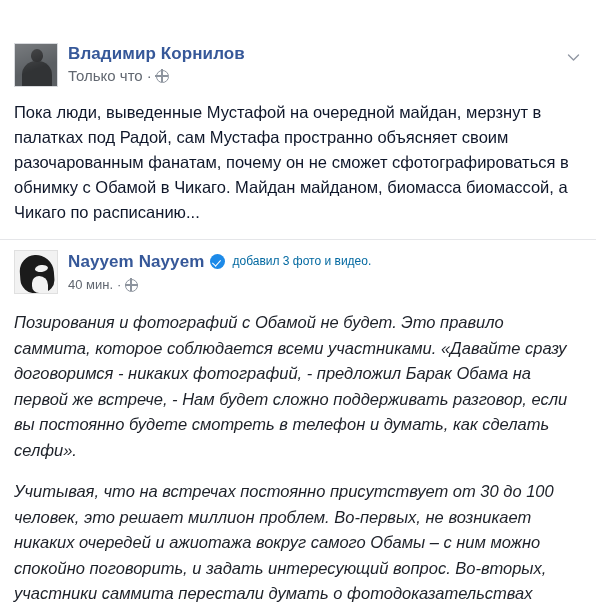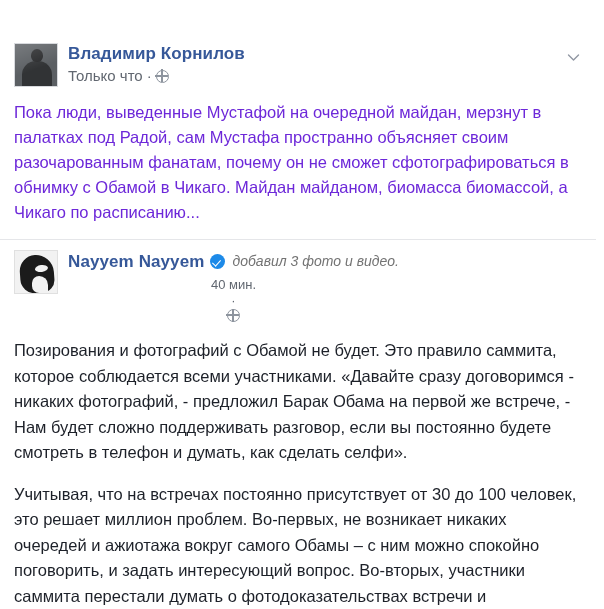--- a/index.html
+++ b/index.html
@@ -130,21 +130,21 @@
     width: 13px;
     height: 13px;
     cursor: pointer;
   }
   .chevron svg { display: block; }
 
   .post-body {
     margin-top: 13px;
     font-size: 16.5px;
     line-height: 25px;
-    color: #6d28d9;
+    color: #0f172a;
     padding-right: 8px;
   }
 
   
   .divider {
     height: 1px;
     background: #e5e6e9;
     margin: 14px 0 0 0;
   }
 
@@ -220,43 +220,42 @@
     left: 4px;
     top: 3.5px;
     width: 4px;
     height: 7px;
     border: solid #ffffff;
     border-width: 0 1.8px 1.8px 0;
     transform: rotate(42deg);
   }
   .added-text {
     margin-left: 7px;
-    color: #737373;
-    font-size: 14px;
-    font-style: italic;
+    color: #0369a1;
+    font-size: 12px;
   }
   .meta-line-two {
     margin-top: 5px;
     font-size: 13px;
     color: #616770;
     display: flex;
     align-items: center;
     line-height: 16px;
-    flex-direction: column;
   }
 
   .shared-body {
     margin-top: 16px;
     padding: 0 14px;
     font-size: 16.5px;
     line-height: 25.5px;
     color: #1d2129;
   }
   .shared-body p {
     margin: 0 0 16px 0;
+    font-style: italic;
   }
   .shared-body p:last-child {
     margin-bottom: 0;
   }
 </style>
 </head>
 <body>
 
 <div class="page">
 

